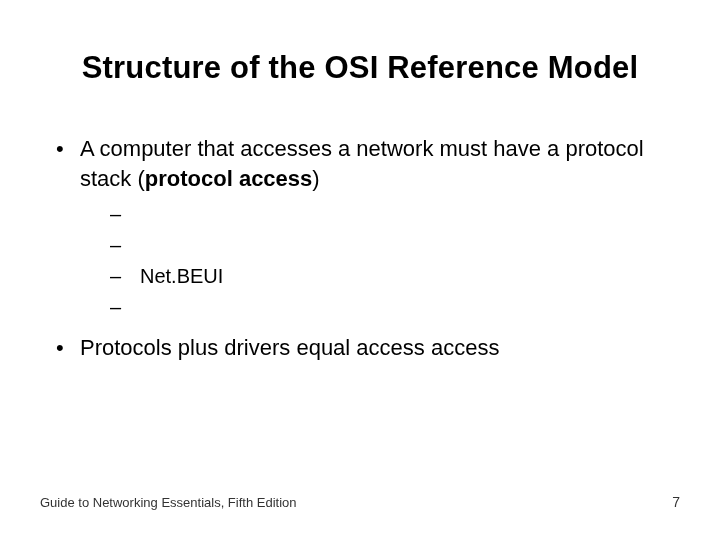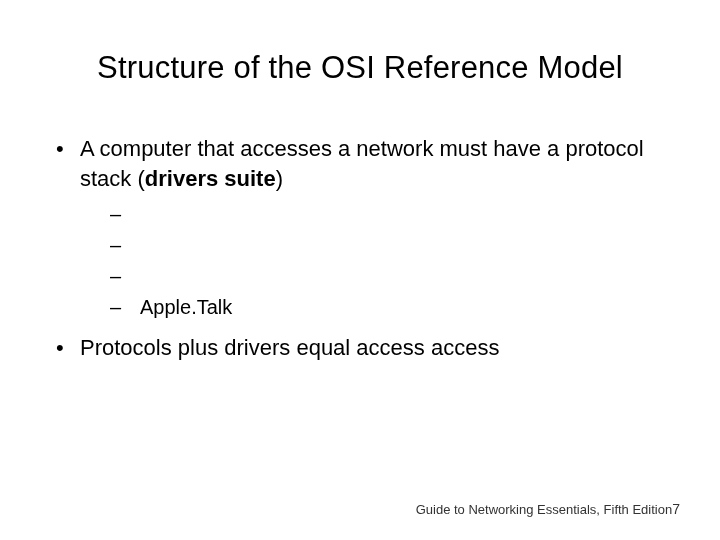--- a/index.html
+++ b/index.html
@@ -6,21 +6,21 @@
   html, body { width: 720px; height: 540px; }
   body {
     font-family: Arial, Helvetica, sans-serif;
     background: #fff;
     color: #000;
     position: relative;
     padding: 50px 40px 0 40px;
   }
   .title {
     font-size: 31px;
-    font-weight: 400;
+    font-weight: 700;
     text-align: center;
     margin-bottom: 48px;
     letter-spacing: 0.2px;
   }
   .content {
     padding-left: 12px;
   }
   .bullet-row {
     display: flex;
     align-items: flex-start;
@@ -48,56 +48,56 @@
     line-height: 1.55;
   }
   .sub-mark {
     width: 30px;
     flex: 0 0 30px;
   }
   .footer {
     position: absolute;
     left: 40px;
     right: 40px;
-    bottom: 23px;
+    bottom: 30px;
     display: flex;
-    justify-content: flex-end;
+    justify-content: space-between;
     align-items: baseline;
     font-size: 13px;
     color: #333;
   }
   .footer .page { font-size: 14px; }
 </style>
 </head>
 <body>
 
 <h1 class="title">Structure of the OSI Reference Model</h1>
 
 <div class="content">
 
   <div class="bullet-row">
     <div class="bullet-mark">•</div>
     <div class="bullet-text">
-      <span>A computer that accesses a network must have a protocol stack (</span><span class="bold">drivers suite</span><span>)</span>
+      <span>A computer that accesses a network must have a protocol stack (</span><span class="bold">protocol access</span><span>)</span>
     </div>
   </div>
 
   <div class="sublist">
     <div class="sub-row">
       <div class="sub-mark">–</div>
     </div>
     <div class="sub-row">
       <div class="sub-mark">–</div>
     </div>
     <div class="sub-row">
       <div class="sub-mark">–</div>
+      <div>Net.BEUI</div>
     </div>
     <div class="sub-row">
       <div class="sub-mark">–</div>
-      <div>Apple.Talk</div>
     </div>
   </div>
 
   <div class="bullet-row">
     <div class="bullet-mark">•</div>
     <div class="bullet-text">
       <span>Protocols plus drivers equal access access</span>
     </div>
   </div>
 

